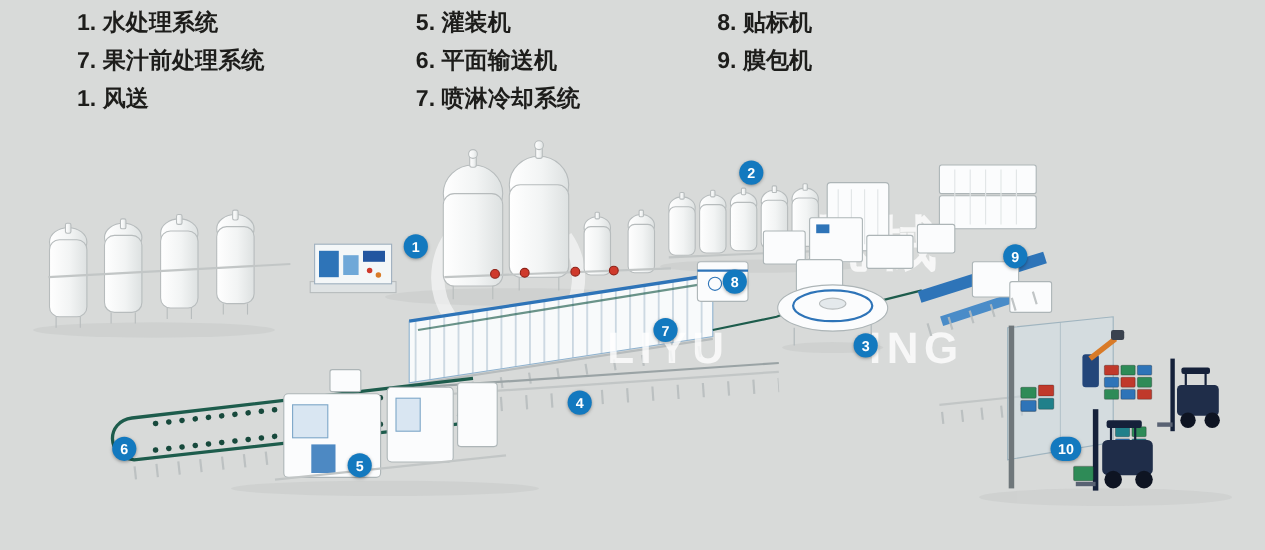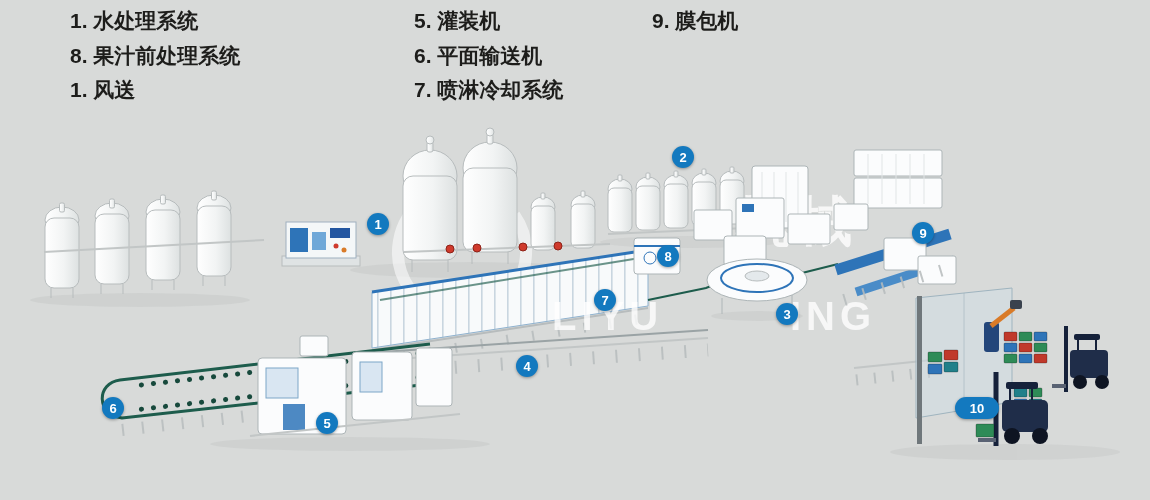--- a/index.html
+++ b/index.html
@@ -1,29 +1,29 @@
 <!DOCTYPE html>
 <html style="--background: #d8dad9; --text: #1d1d1b; --badge: #1379bf; --machine_blue: #2e74b8; --conveyor_green: #1d5c4c;"><head>
 <meta charset="utf-8">
 <style>
   html,body{margin:0;padding:0;background:#d8dad9;}
   .stage{position:relative;width:1150px;height:500px;background:var(--background,#d8dad9);
          overflow:hidden;font-family:"Liberation Sans","DejaVu Sans",sans-serif;}
   
   .legend-col{position:absolute;top:4px;display:flex;flex-direction:column;}
   .legend-col.c1{left:70px;}
-  .legend-col.c2{left:378px;margin-left:36px;}
+  .legend-col.c2{left:378px;}
   .legend-col.c3{left:652px;}
   .legend-item{font-weight:bold;font-size:21px;line-height:34.5px;color:var(--text,#1d1d1b);white-space:nowrap;}
   
   .badge{position:absolute;width:22px;height:22px;border-radius:50%;
          background:var(--badge,#1379bf);color:#fff;font-weight:bold;font-size:13px;
          display:flex;align-items:center;justify-content:center;
          box-shadow:0 1px 3px rgba(0,0,0,.35);z-index:5;}
-  .badge.wide{width:44px;border-radius:12px;}
+  .badge.wide{width:28px;border-radius:12px;}
   
   svg.scene{position:absolute;left:0;top:0;}
   .tk{fill:url(#gTank);stroke:#b7bcbd;stroke-width:1;}
   .mc{fill:#fbfcfd;stroke:#adb5b7;stroke-width:1;}
   .ln{stroke:#c2c6c6;stroke-width:2;fill:none;}
   .bs{stroke:var(--machine_blue,#2e74b8);fill:none;}
   .bf{fill:var(--machine_blue,#2e74b8);}
   .gs{stroke:var(--conveyor_green,#1d5c4c);fill:none;}
   .legs{stroke:#b7bcbd;opacity:.85;}
   .wm-cn{font-family:"DejaVu Sans",sans-serif;font-weight:bold;font-size:54px;letter-spacing:8px;fill:rgba(255,255,255,.78);}
@@ -265,29 +265,30 @@
       <rect x="360" y="362" width="22" height="30" fill="#d9e6f2" stroke="#7ca6c8"></rect>
       <rect class="mc" x="416" y="348" width="36" height="58" rx="3"></rect>
       <rect class="mc" x="300" y="336" width="28" height="20" rx="2"></rect>
       <line class="ln" x1="250" y1="436" x2="460" y2="414"></line>
     </g>
   </svg>
 
   <div>
     <div class="legend-col c1">
       <div class="legend-item">1. 水处理系统</div>
-      <div class="legend-item">8. 果汁前处理系统</div>
+      <div class="legend-item">7. 果汁前处理系统</div>
       <div class="legend-item">1. 风送</div>
     </div>
     <div class="legend-col c2">
       <div class="legend-item">5. 灌装机</div>
       <div class="legend-item">6. 平面输送机</div>
       <div class="legend-item">7. 喷淋冷却系统</div>
     </div>
     <div class="legend-col c3">
+      <div class="legend-item">8. 贴标机</div>
       <div class="legend-item">9. 膜包机</div>
     </div>
   </div>
 
   <div class="badge" style="left:367px;top:213px">1</div>
   <div class="badge" style="left:672px;top:146px">2</div>
   <div class="badge" style="left:776px;top:303px">3</div>
   <div class="badge" style="left:516px;top:355px">4</div>
   <div class="badge" style="left:316px;top:412px">5</div>
   <div class="badge" style="left:102px;top:397px">6</div>

